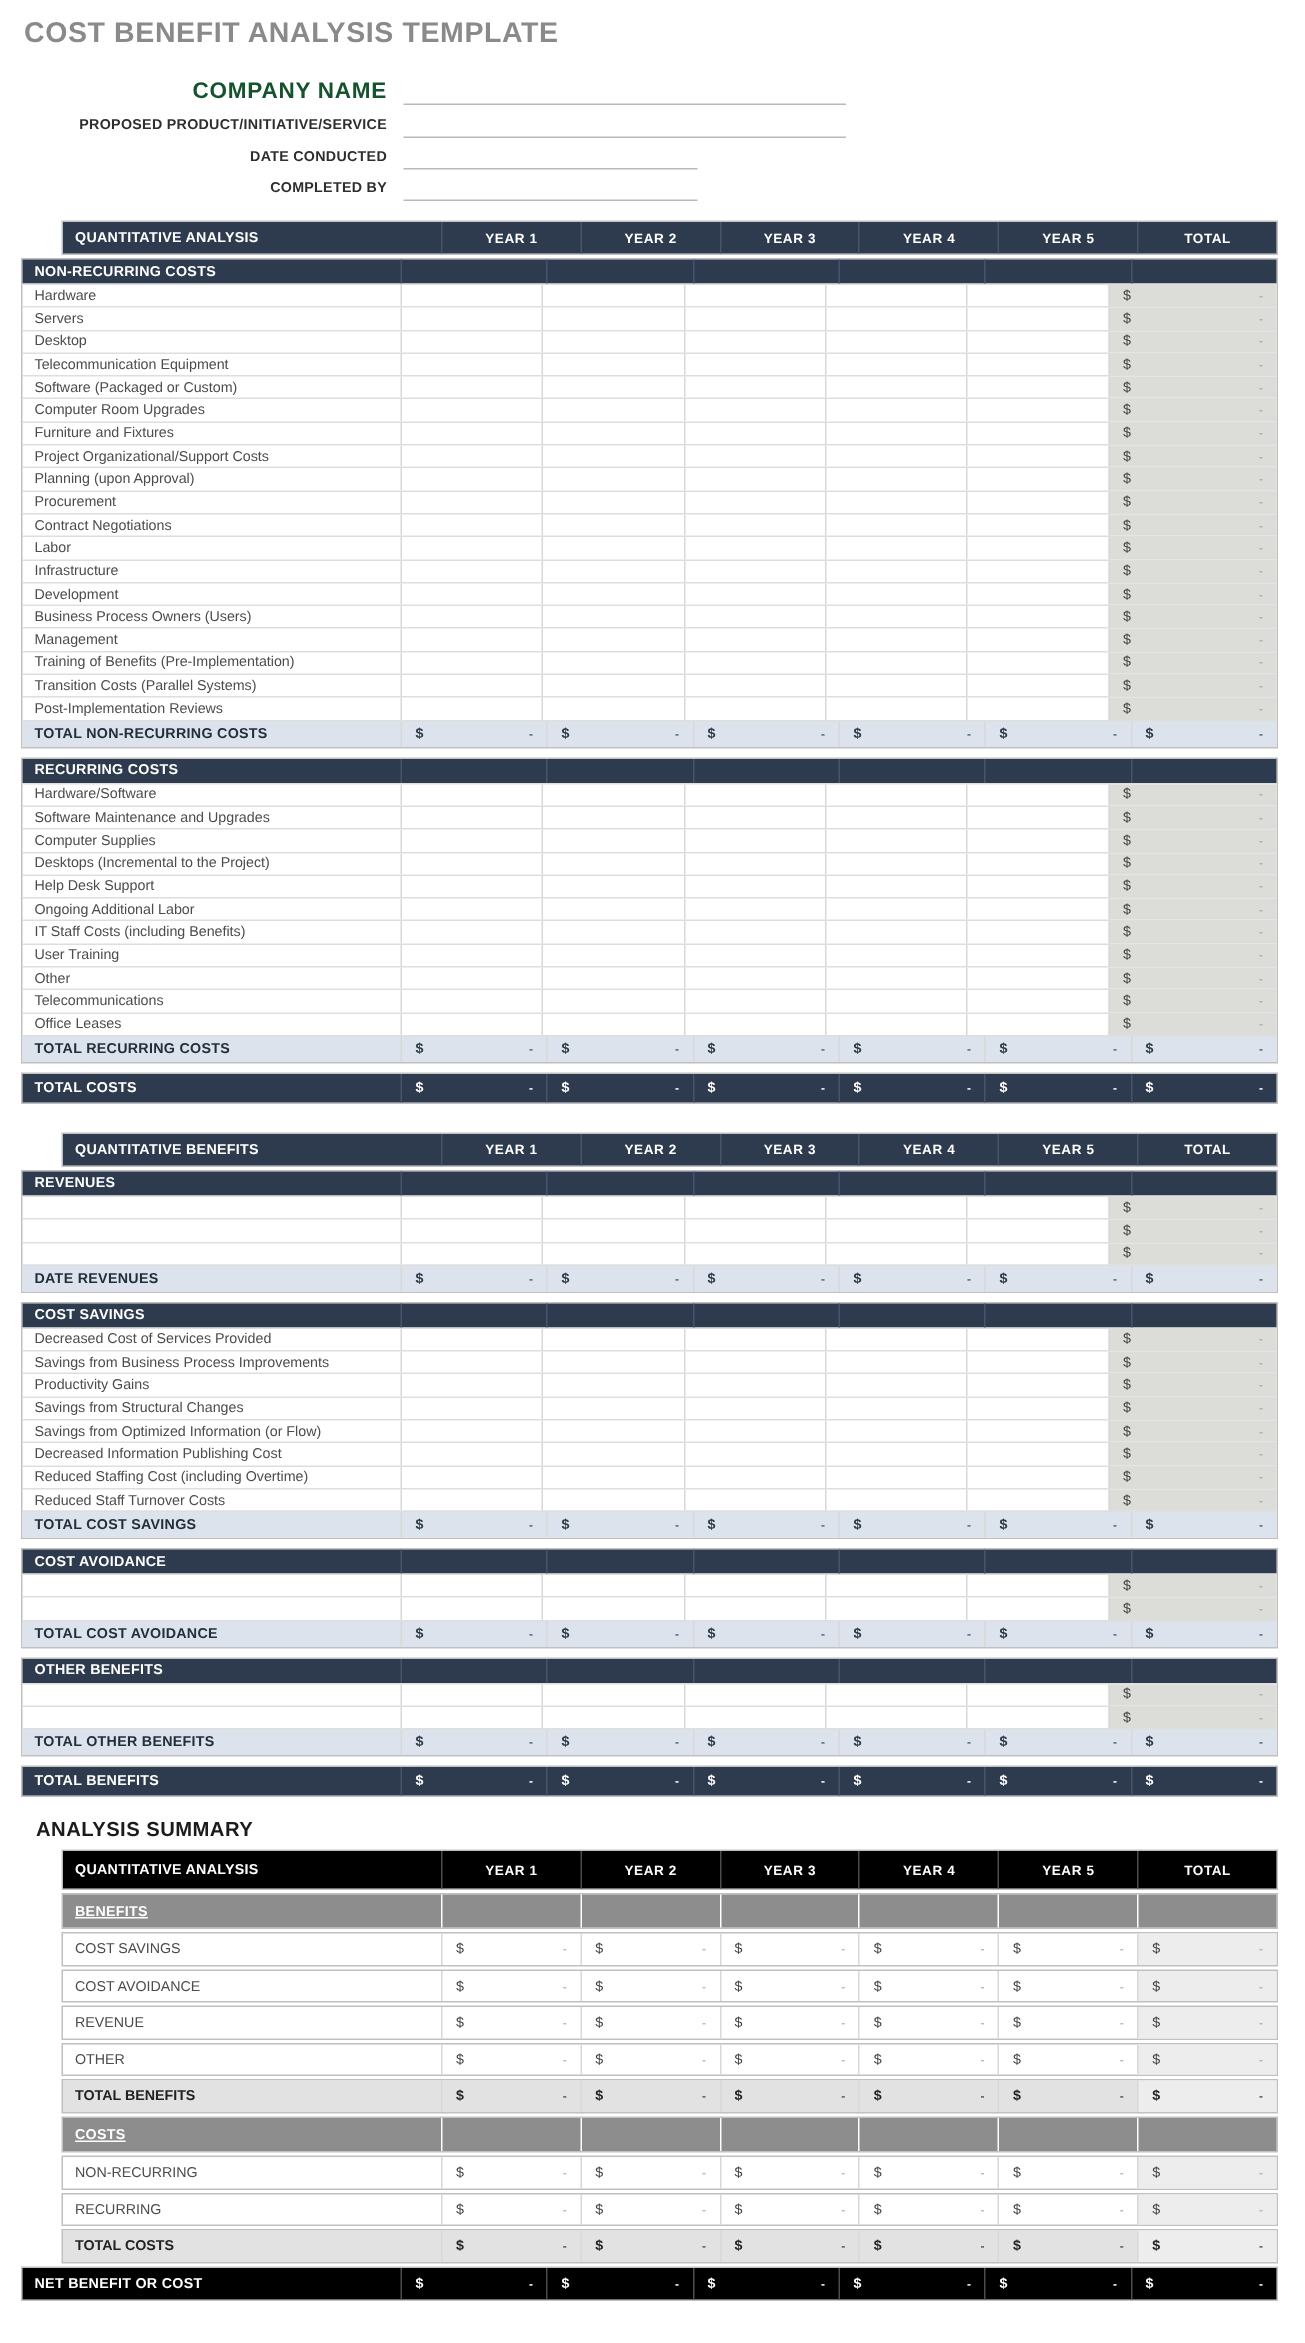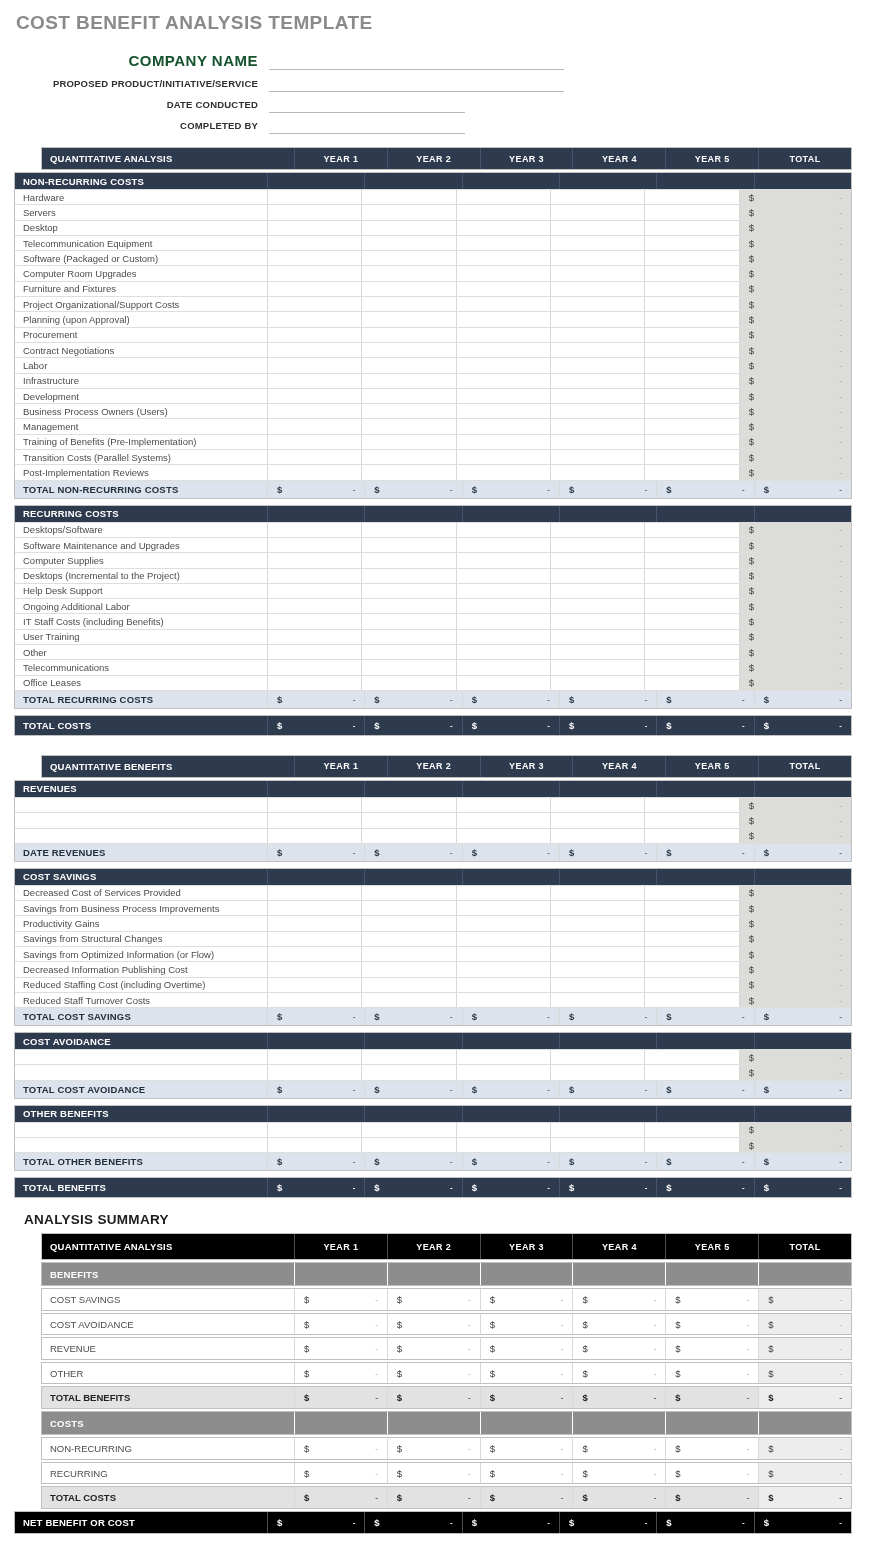--- a/index.html
+++ b/index.html
@@ -62,21 +62,21 @@
   .h-stot  { height: 21px; }
 
   
   .t-navy { background: #2e3b4e; color: #fff; }
   .t-navy .c-label { color: #fff; font-weight: bold; letter-spacing: .2px; }
   .t-navy .c-val { border-left-color: #47536a; }
   .t-black { background: #000; color: #fff; }
   .t-black .c-label { color: #fff; font-weight: bold; letter-spacing: .2px; }
   .t-black .c-val { border-left-color: #4c4c4c; }
   .t-gray { background: #8d8d8d; color: #fff; }
-  .t-gray .c-label { color: #fff; font-weight: bold; letter-spacing: .2px; }
+  .t-gray .c-label { color: #fff; font-weight: bold; letter-spacing: .2px; text-decoration: underline; }
   .t-gray .c-val { border-left-color: #ffffff; }
 
   .hcell { justify-content: center; font-weight: bold; font-size: 9px; letter-spacing: .4px; }
 
   
   .money { justify-content: space-between; padding: 0 9px; font-size: 9.5px; color: #3d3d3d; }
   .money .dash { font-size: 8px; color: #9a9a9a; }
   .tc  { background: #dcdcd8; }
   .tc-s{ background: #ededed; }
 
@@ -400,21 +400,21 @@
       <div class="row h-sub t-navy">
         <div class="c-label">RECURRING COSTS</div>
         <div class="c-val"></div>
         <div class="c-val"></div>
         <div class="c-val"></div>
         <div class="c-val"></div>
         <div class="c-val"></div>
         <div class="c-val"></div>
       </div>
       <div class="row h-item">
-        <div class="c-label">Desktops/Software</div>
+        <div class="c-label">Hardware/Software</div>
         <div class="c-val"></div>
         <div class="c-val"></div>
         <div class="c-val"></div>
         <div class="c-val"></div>
         <div class="c-val"></div>
         <div class="c-val tc money">
           <span class="cur">$</span>
           <span class="dash">-</span>
         </div>
       </div>

